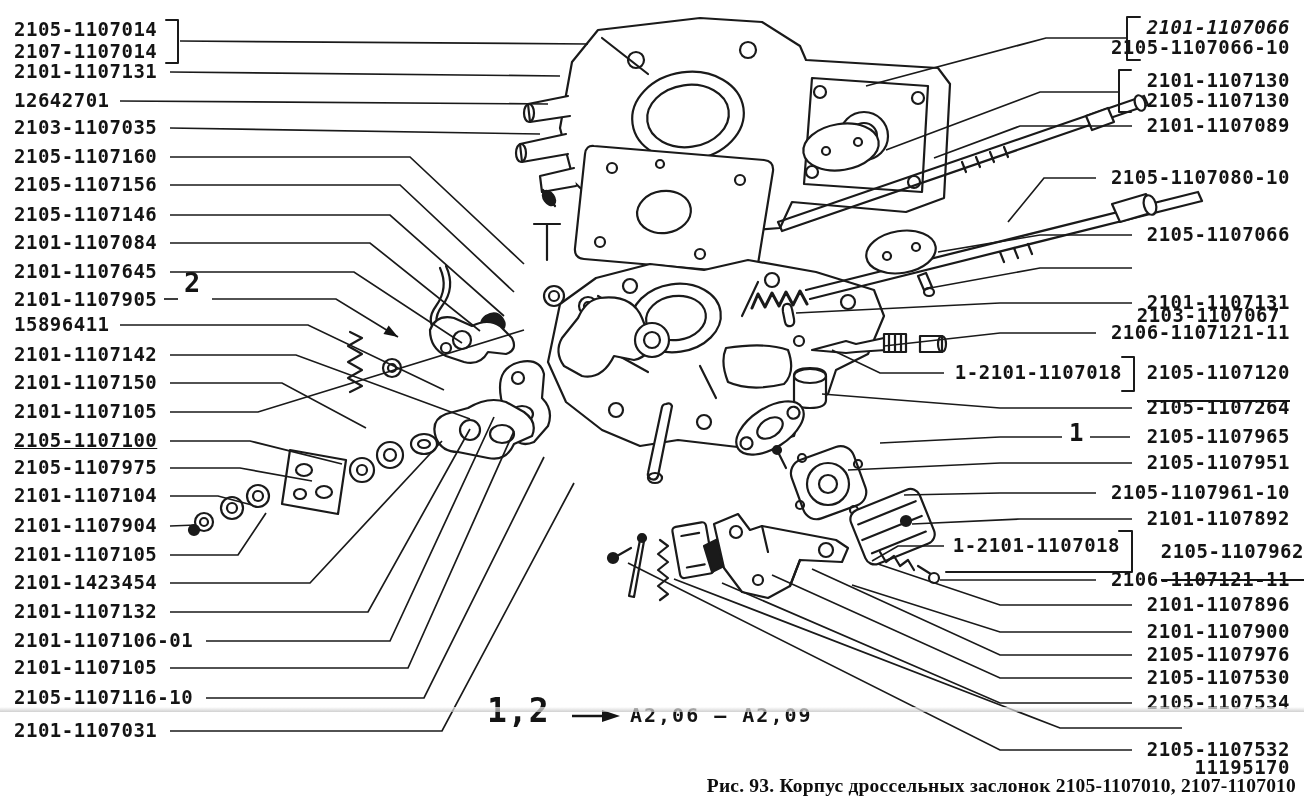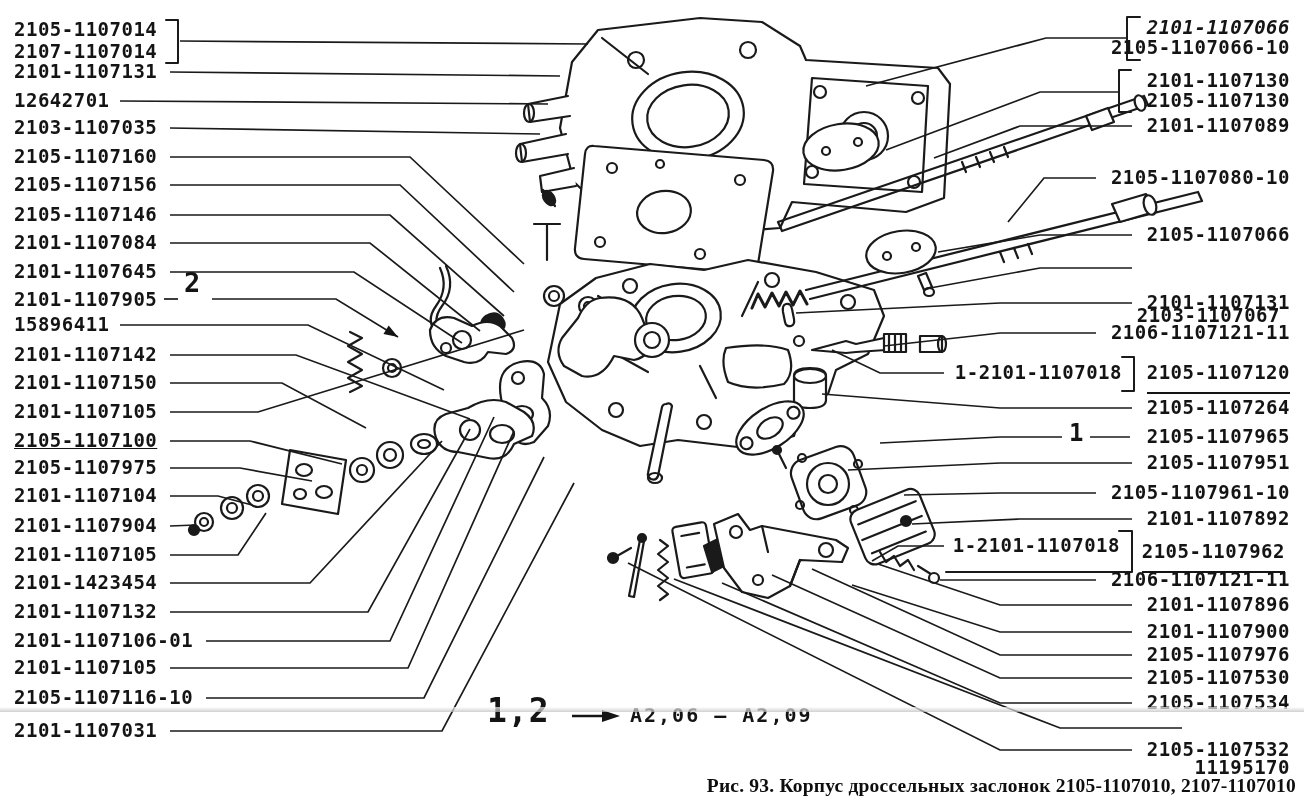--- a/index.html
+++ b/index.html
@@ -3,21 +3,21 @@
 <meta charset="utf-8">
 <style>
   html,body{margin:0;padding:0;}
   body{width:1304px;height:808px;position:relative;overflow:hidden;background:#ffffff;
        font-family:"DejaVu Sans Mono",monospace;}
   #stage{position:absolute;inset:0;width:1304px;height:712px;}
   svg.layer{position:absolute;left:0;top:0;width:1304px;height:808px;}
   .plabel{position:absolute;font:700 19px "DejaVu Sans Mono",monospace;letter-spacing:.5px;
           color:#141414;white-space:nowrap;line-height:23px;}
   .pr{text-align:right;}
-  .u{border-bottom:2.5px solid #141414;padding-bottom:8px;}
+  .u{border-bottom:2.5px solid #141414;padding-bottom:16px;}
   .extra-end{transform:translateX(-100%);}
   #figure-caption{position:absolute;top:775px;right:8px;font:700 19.5px "Liberation Serif",serif;
           color:#0e0e0e;white-space:nowrap;letter-spacing:.2px;}
   #note-big{position:absolute;left:487px;top:691px;font:700 33px "DejaVu Sans Mono",monospace;
           color:#141414;letter-spacing:1px;}
   #note-ref{position:absolute;left:630px;top:703px;font:700 20px "DejaVu Sans Mono",monospace;
           color:#141414;letter-spacing:2px;}
   #scan-edge{position:absolute;left:0;bottom:0;width:100%;height:5px;
           background:linear-gradient(#ffffff,#bdbdbd);opacity:.7;}
 </style>
@@ -315,21 +315,21 @@
       <div class="plabel pr" style="top: 291px; right: 14px;">2101-1107131</div>
       <div class="plabel pr" style="top: 321px; right: 14px;">2106-1107121-11</div>
       <div class="plabel pr u" style="top: 361px; right: 14px;">2105-1107120</div>
       <div class="plabel extra-end" style="left: 1122px; font-size: 19px; top: 361px;">1-2101-1107018</div>
       <div class="plabel pr" style="top: 396px; right: 14px;">2105-1107264</div>
       <div class="plabel pr" style="top: 425px; right: 14px;">2105-1107965</div>
       <div class="plabel extra-end" style="left: 1084px; font-size: 24px; top: 422px;">1</div>
       <div class="plabel pr" style="top: 451px; right: 14px;">2105-1107951</div>
       <div class="plabel pr" style="top: 481px; right: 14px;">2105-1107961-10</div>
       <div class="plabel pr" style="top: 507px; right: 14px;">2101-1107892</div>
-      <div class="plabel pr u" style="top: 540px; right: 19px;">2105-1107962</div>
+      <div class="plabel pr u" style="top: 540px; right: 0;">2105-1107962</div>
       <div class="plabel extra-end" style="left: 1120px; font-size: 19px; top: 534px;">1-2101-1107018</div>
       <div class="plabel pr" style="top: 568px; right: 14px;">2106-1107121-11</div>
       <div class="plabel pr" style="top: 593px; right: 14px;">2101-1107896</div>
       <div class="plabel pr" style="top: 620px; right: 14px;">2101-1107900</div>
       <div class="plabel pr" style="top: 643px; right: 14px; text-align: center;">2105-1107976</div>
       <div class="plabel pr" style="top: 666px; right: 14px;">2105-1107530</div>
       <div class="plabel pr" style="top: 691px; right: 14px;">2105-1107534</div>
       <div class="plabel pr" style="top: 716px; right: 14px; margin-top: 40px;">11195170</div>
       <div class="plabel pr" style="top: 738px; right: 14px;">2105-1107532</div>
     </div>

